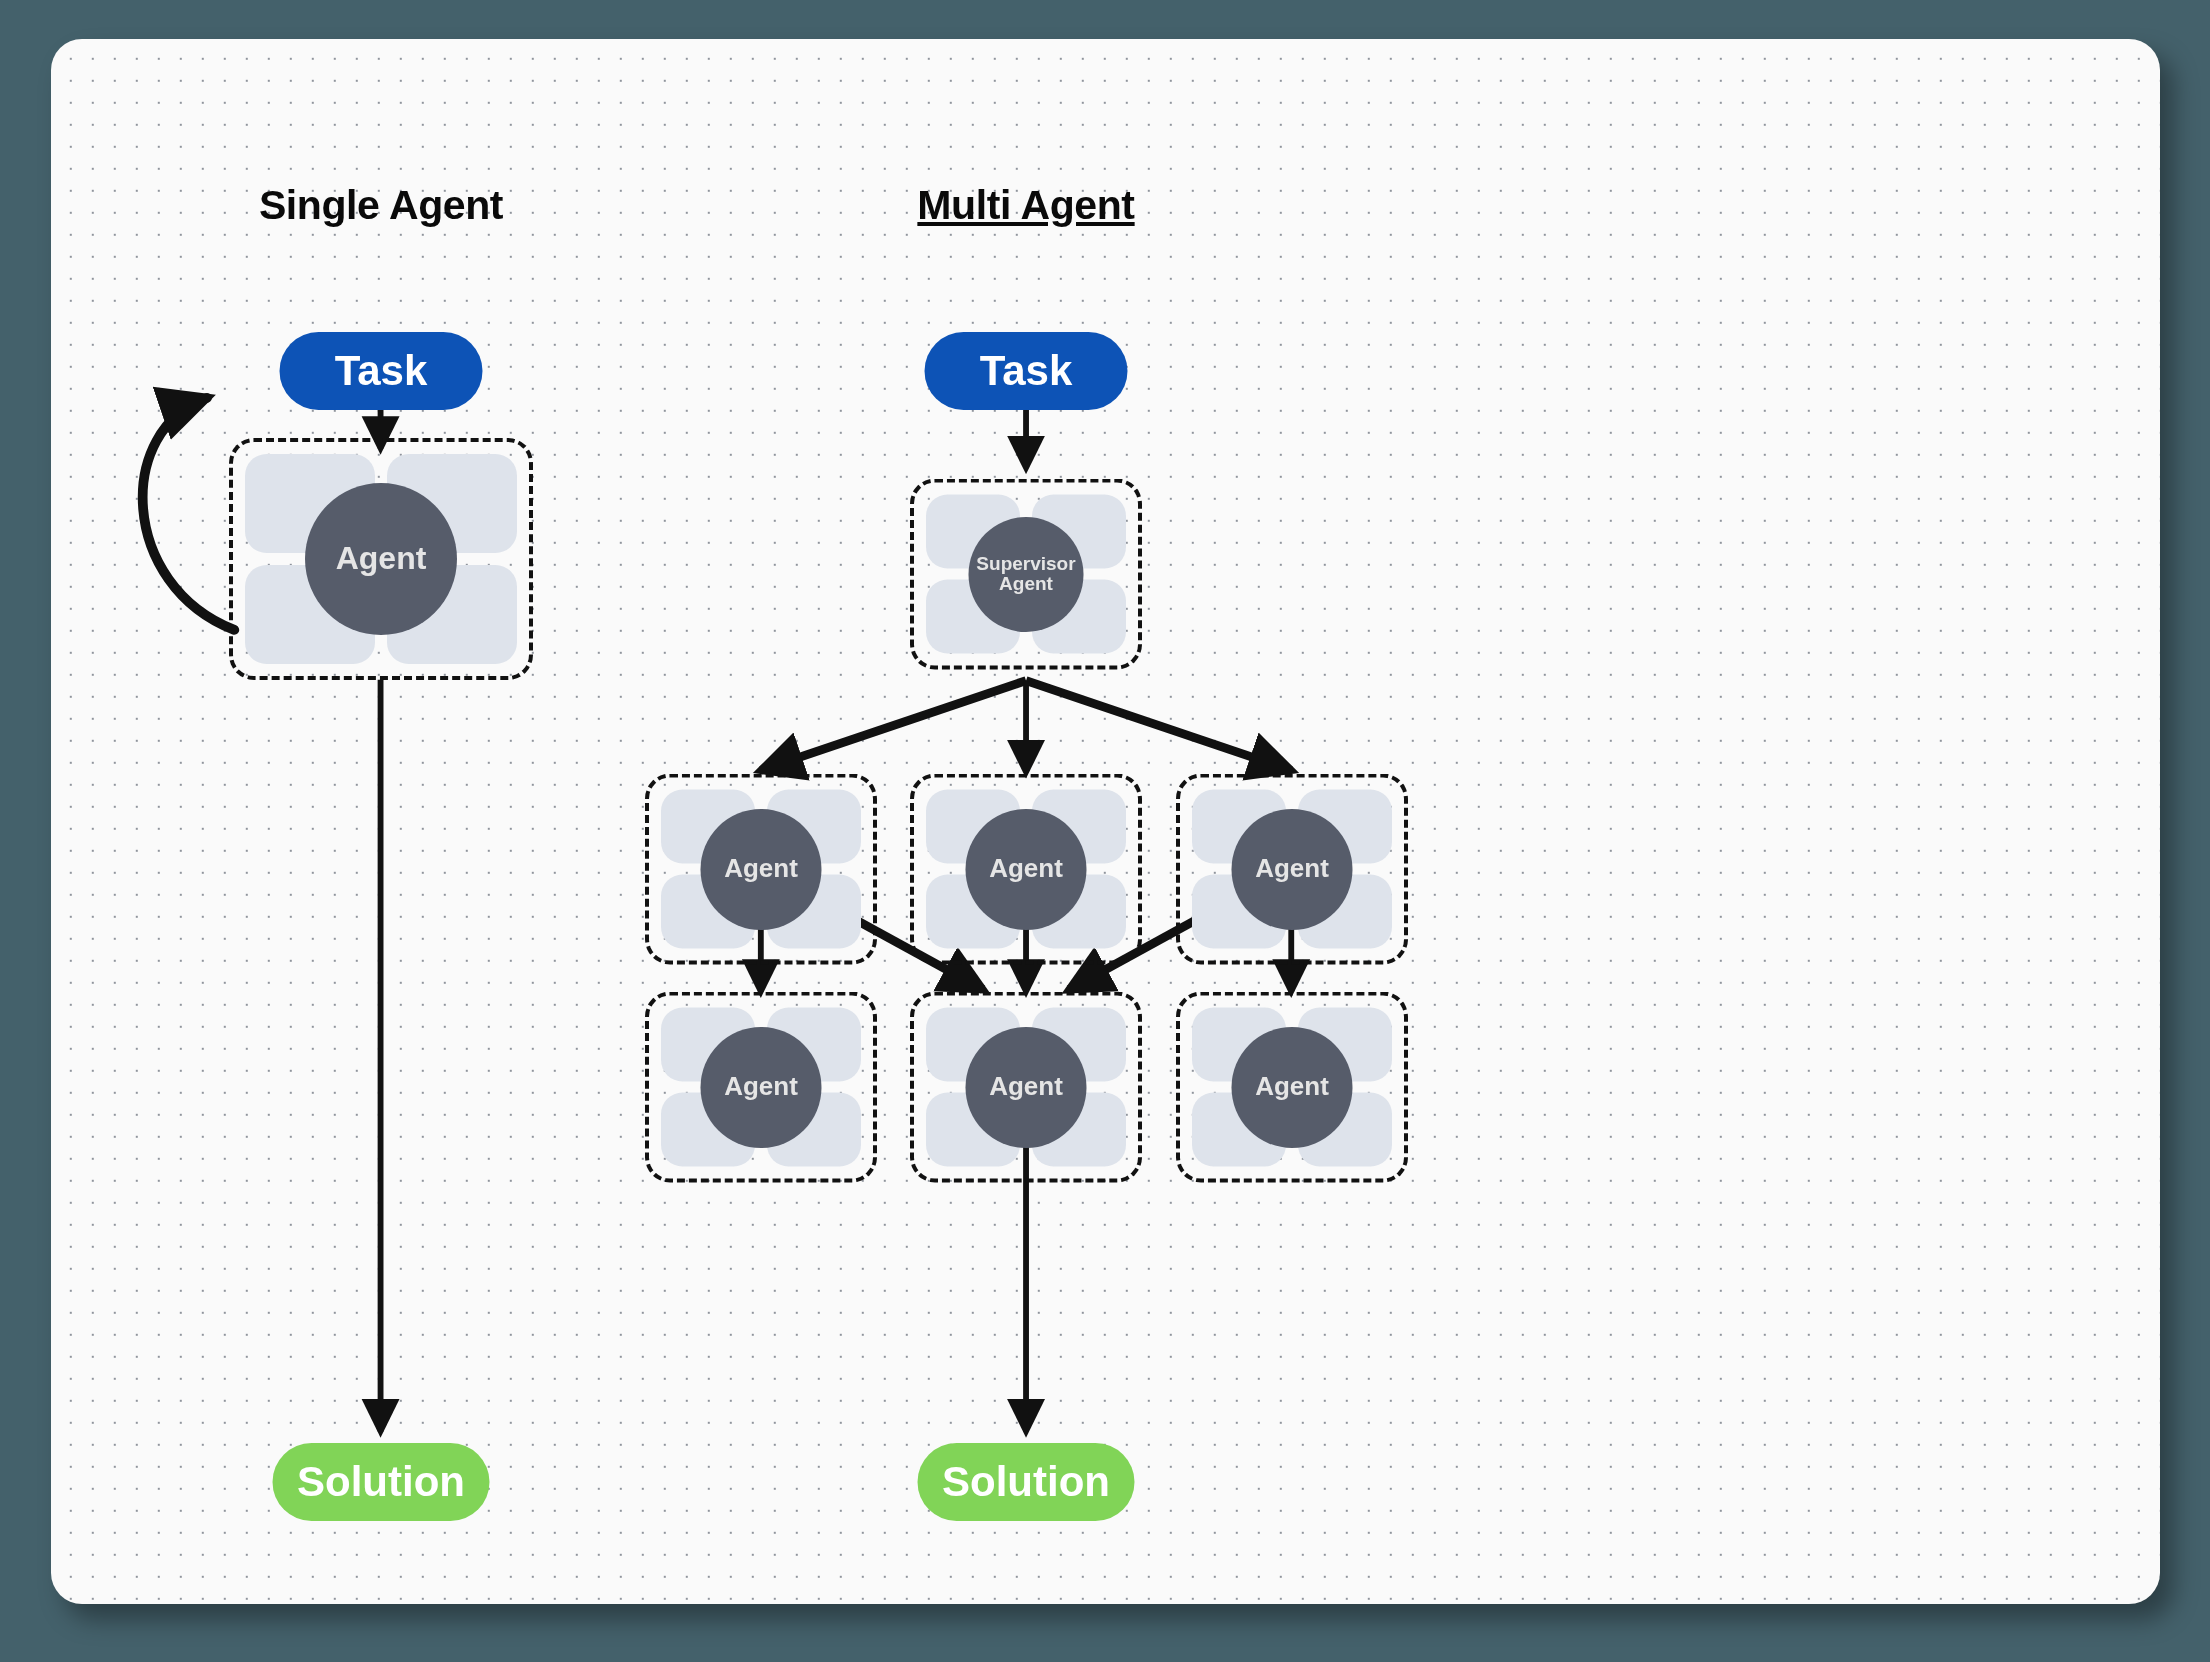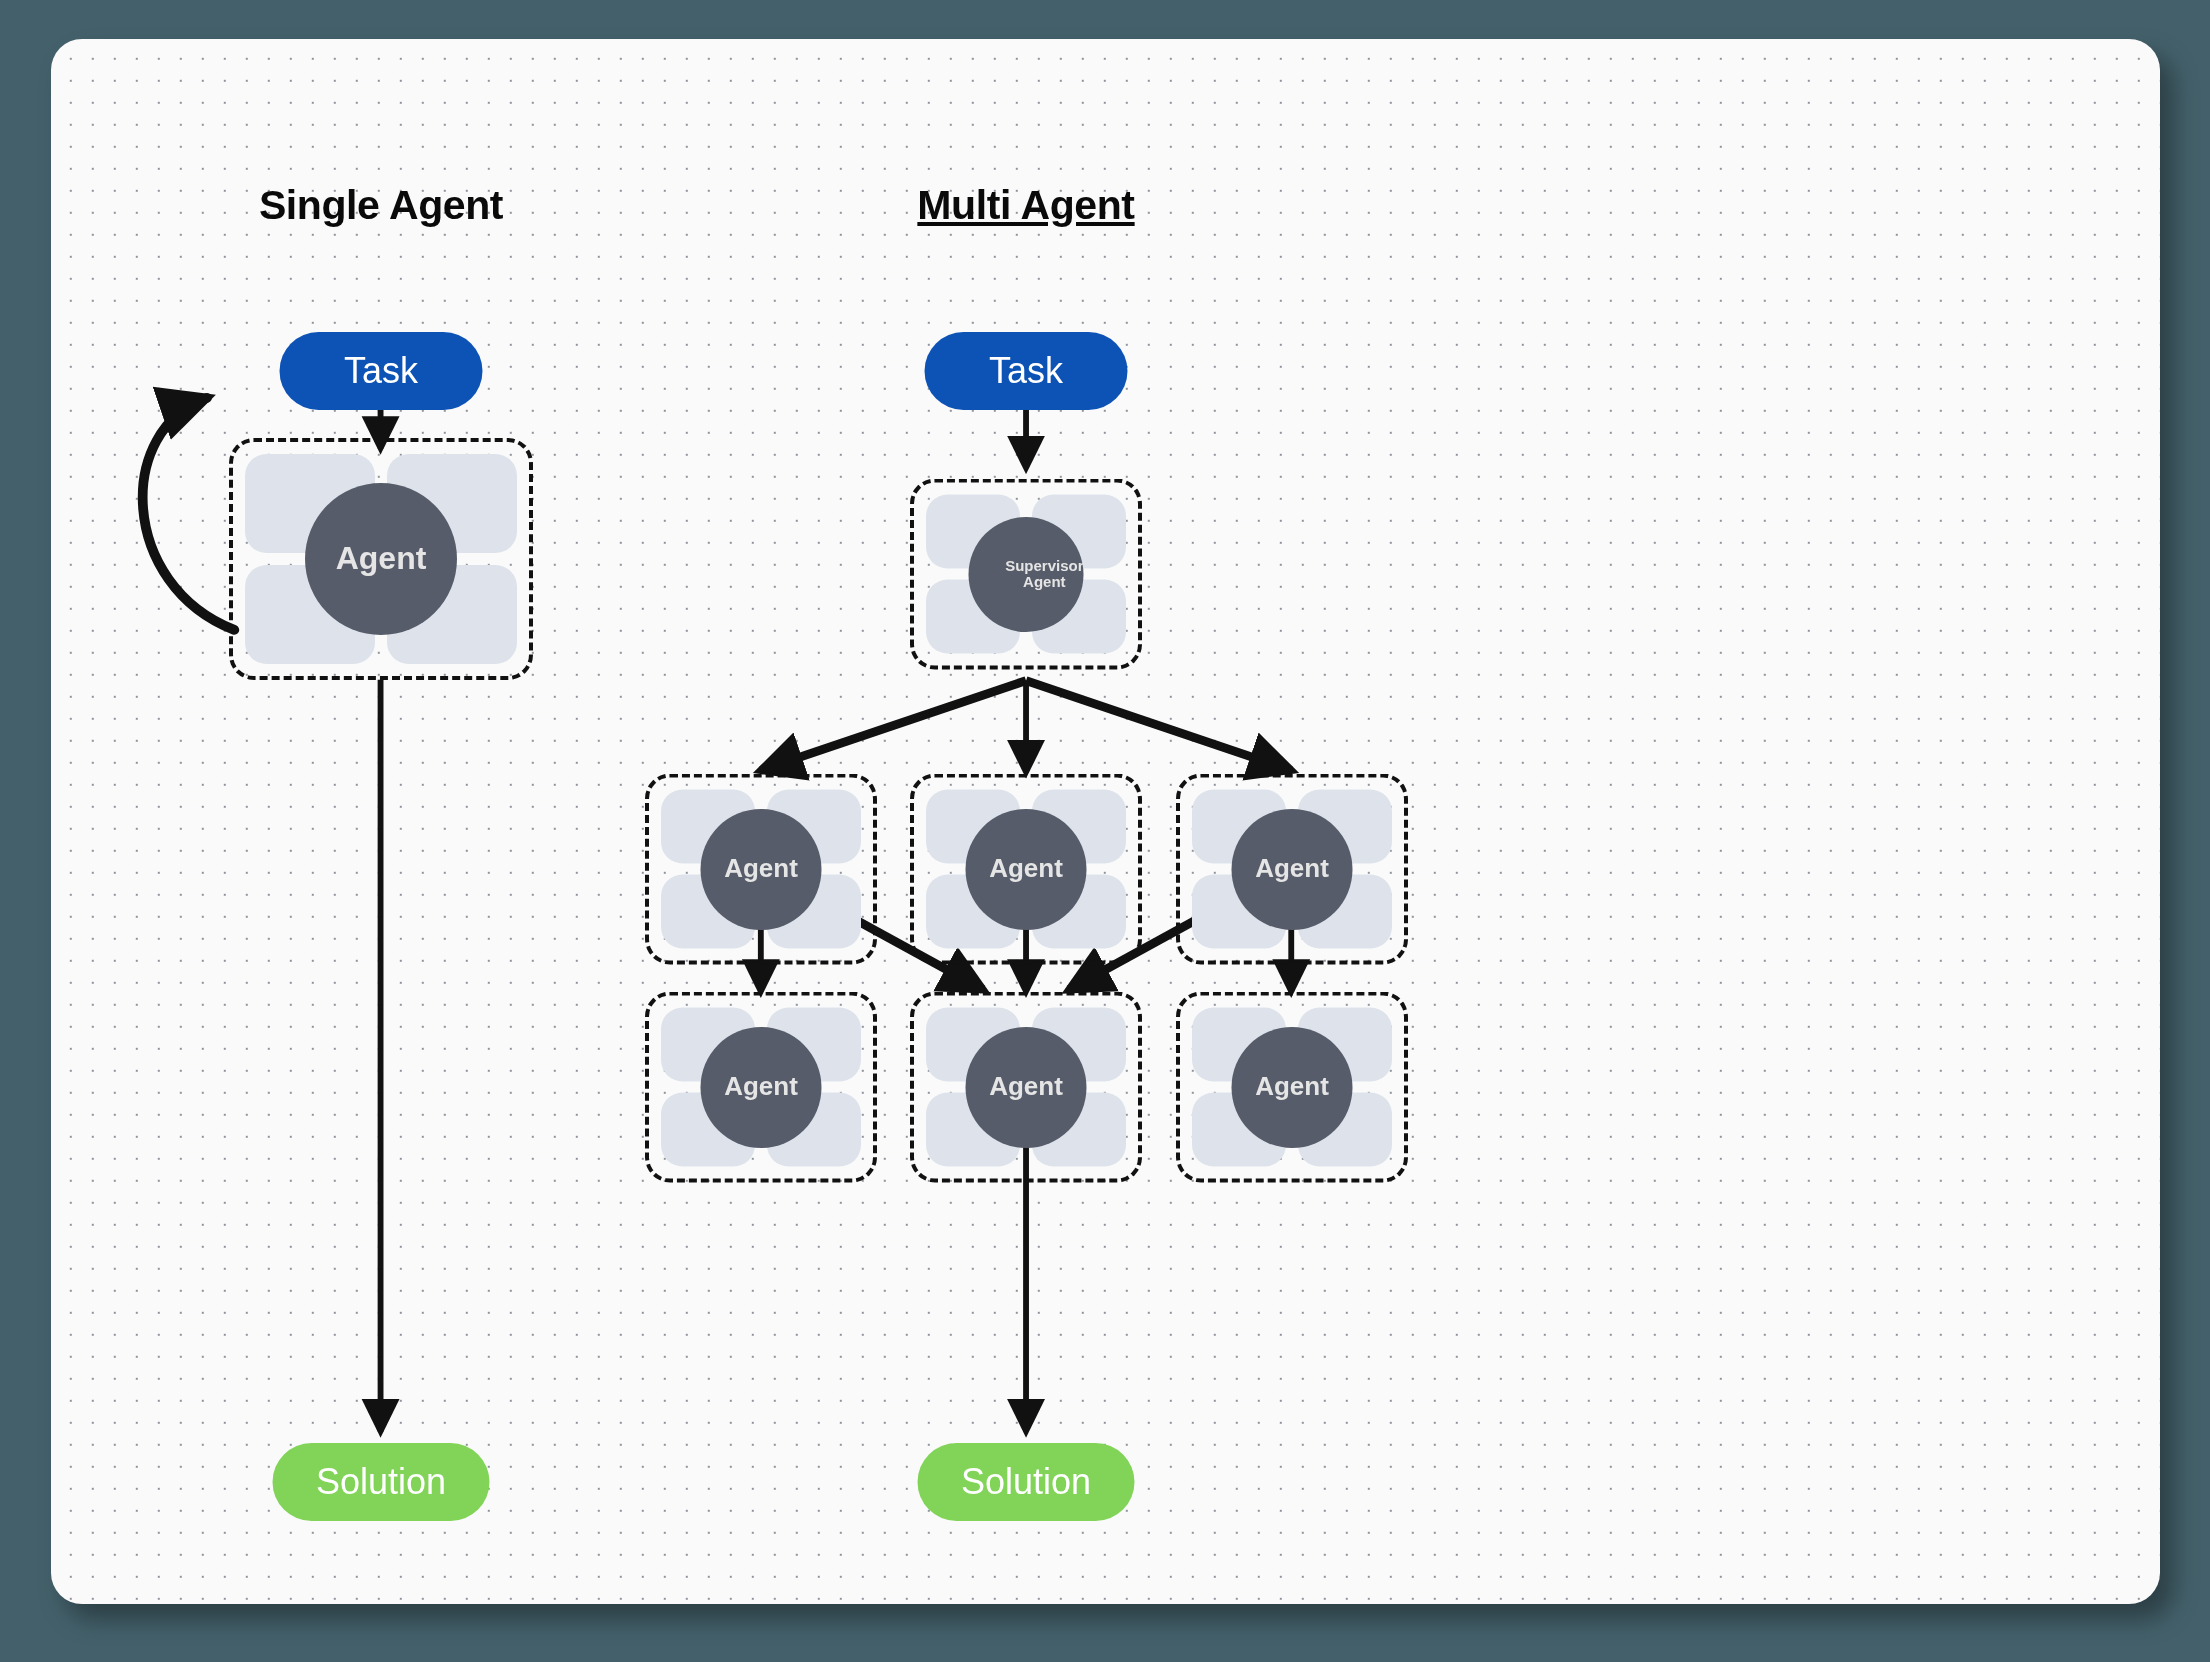--- a/index.html
+++ b/index.html
@@ -60,22 +60,22 @@
   #title-multi  { left: 975px; top: 143px; text-decoration: underline; }
 
   
   .pill {
     position: absolute;
     display: flex;
     align-items: center;
     justify-content: center;
     border-radius: 974px;
     color: #ffffff;
-    font-size: 36px;
-    font-weight: 400;
+    font-size: 42px;
+    font-weight: 700;
     white-space: nowrap;
     transform: translateX(-50%);
     text-align: right;
   }
   .pill-task     { background: #0d53b6; width: 203px; height: 78px; }
   .pill-solution { background: #81d457; width: 217px; height: 78px; }
 
   #task-single     { left: 330px; top: 293px; }
   #task-multi      { left: 975px; top: 293px; }
   #solution-single { left: 330px; top: 1404px; }
@@ -119,21 +119,21 @@
   }
 
   
   .card-lg { width: 304px; height: 242px; }
   .card-lg .agent-bubble { width: 152px; height: 152px; font-size: 32px; }
 
   .card-sm { width: 232px; height: 191px; }
   .card-sm .agent-bubble { width: 121px; height: 121px; font-size: 26px; }
 
   .card-sup { width: 232px; height: 191px; }
-  .card-sup .agent-bubble { width: 115px; height: 115px; font-size: 15px; justify-content: flex-end; }
+  .card-sup .agent-bubble { width: 115px; height: 115px; font-size: 19px; }
 </style>
 </head>
 <body>
 
 <div id="root">
   <div id="canvas">
 
     <svg id="wires" viewBox="0 0 2163 1605">
       <defs>
         <marker id="arrow" viewBox="0 0 12 12" refX="9.2" refY="6" markerWidth="7.2" markerHeight="7.2" orient="auto-start-reverse">

